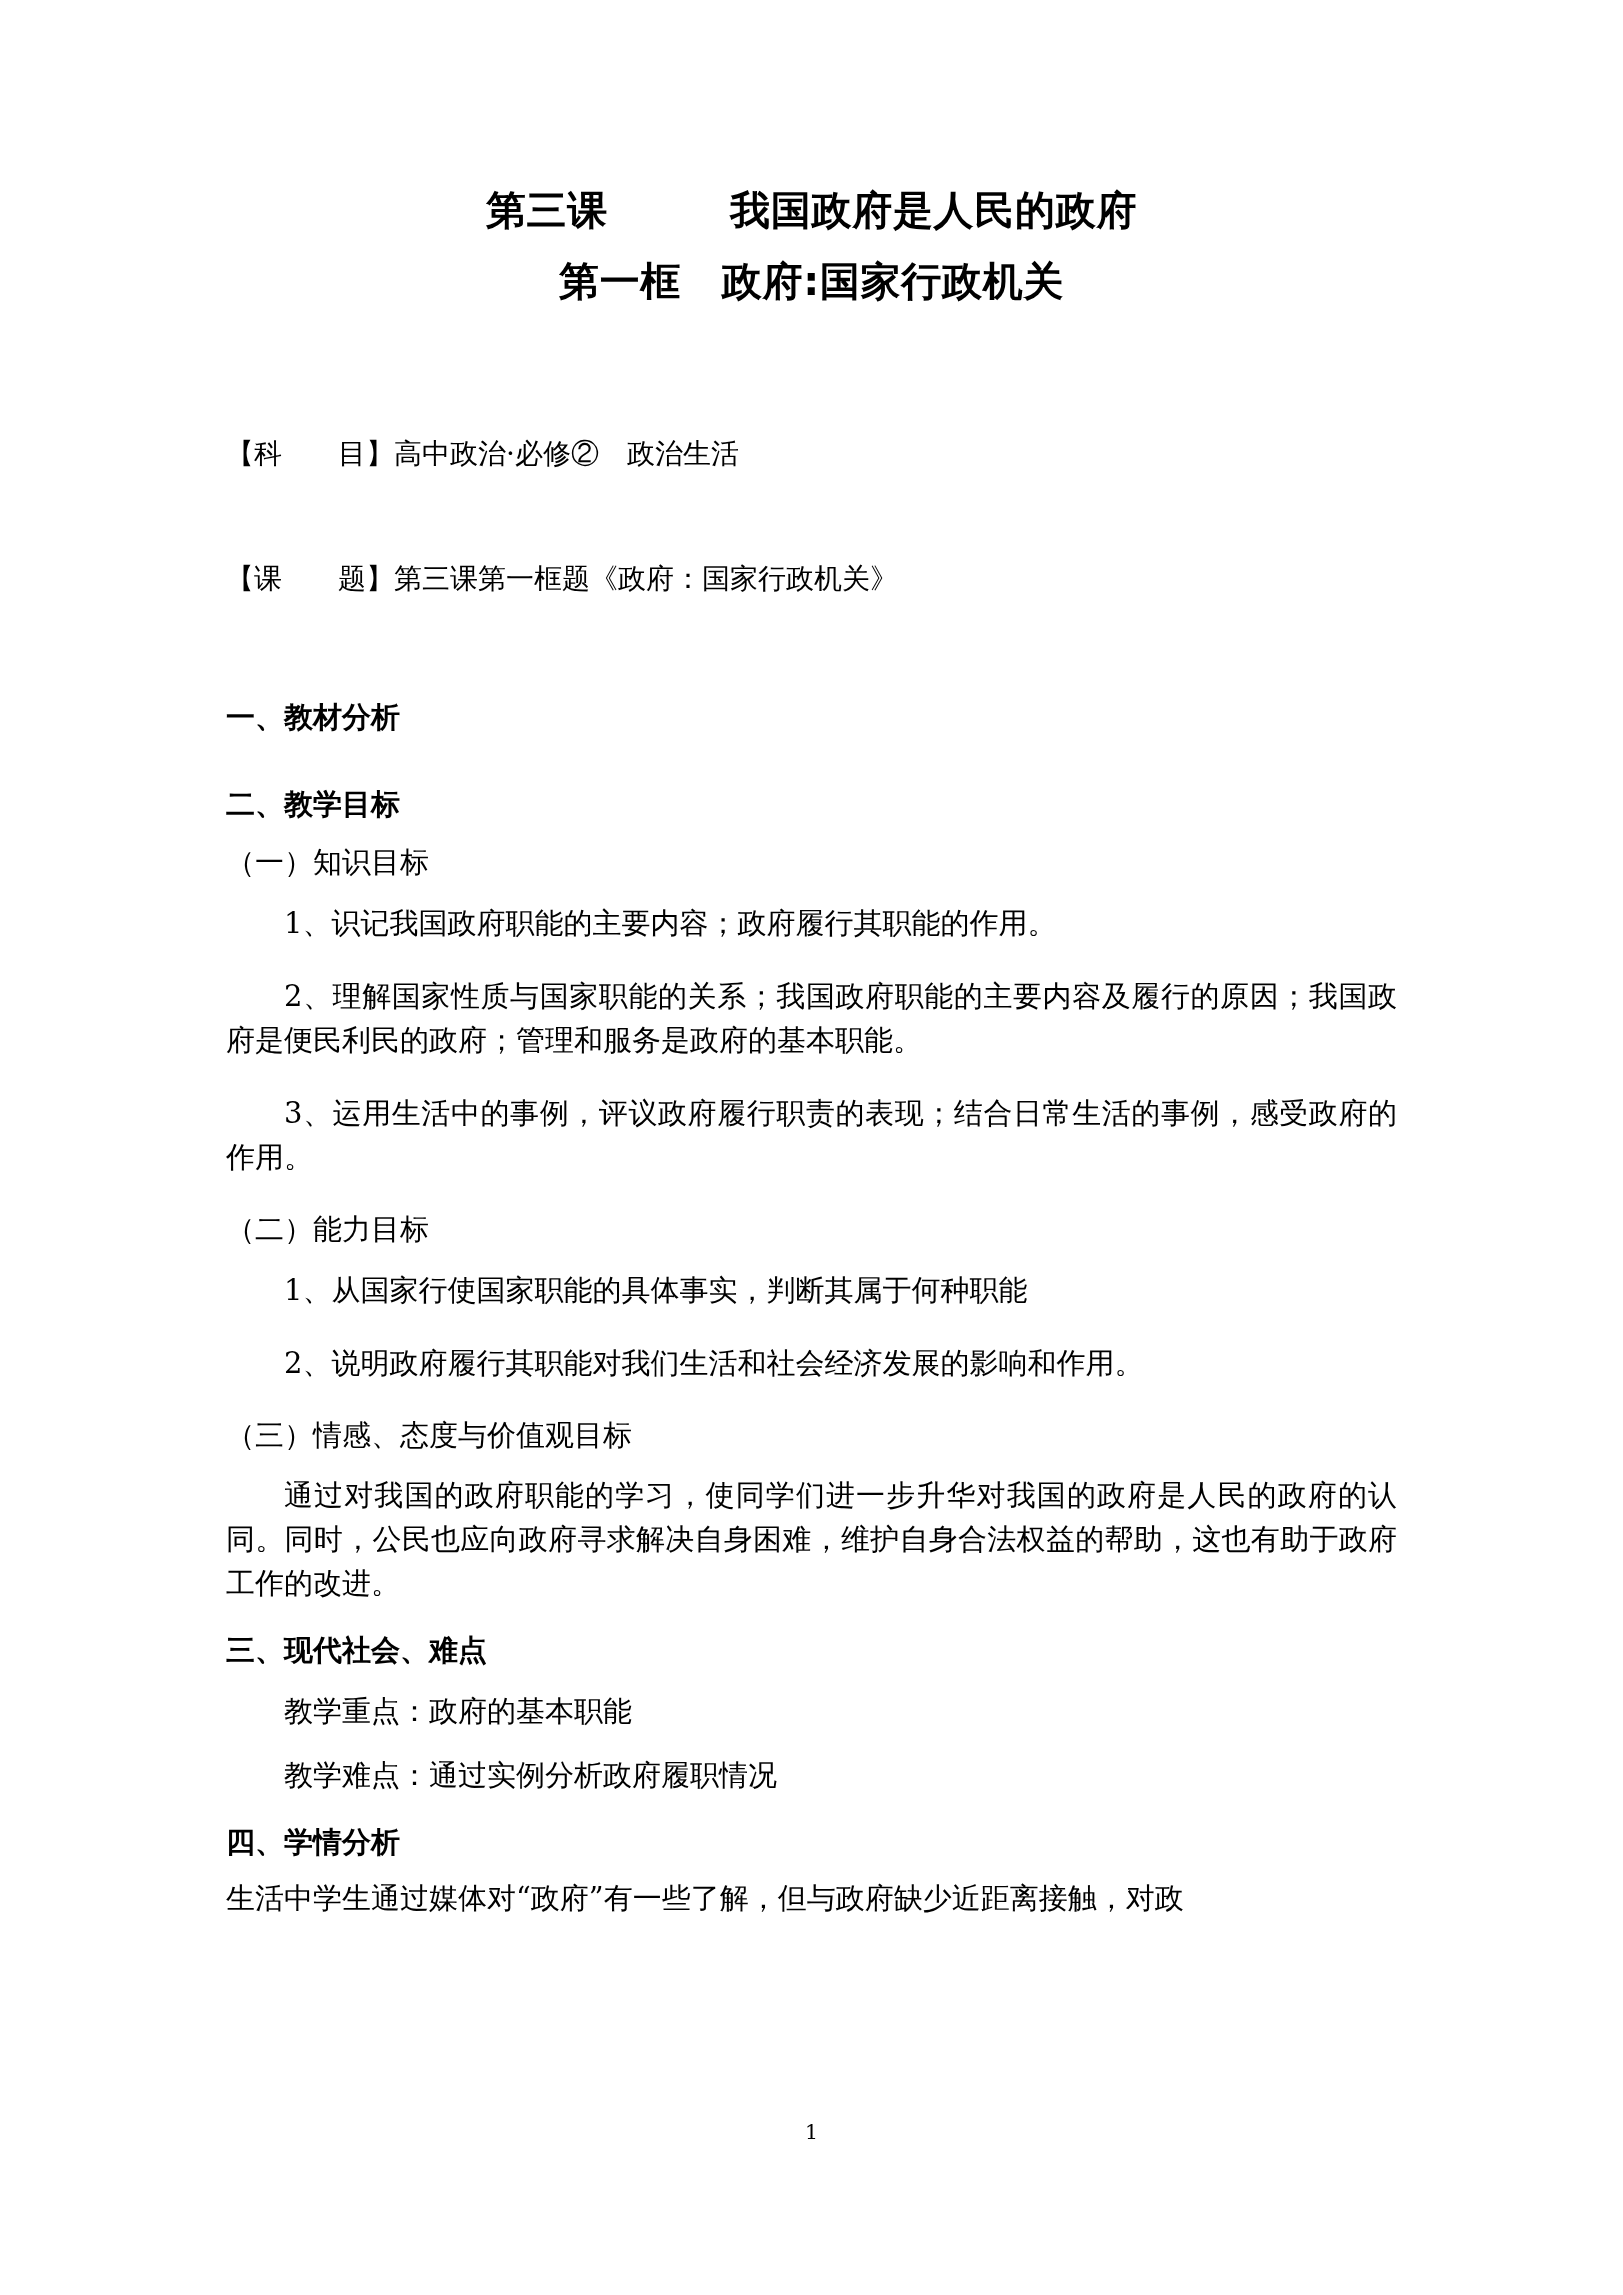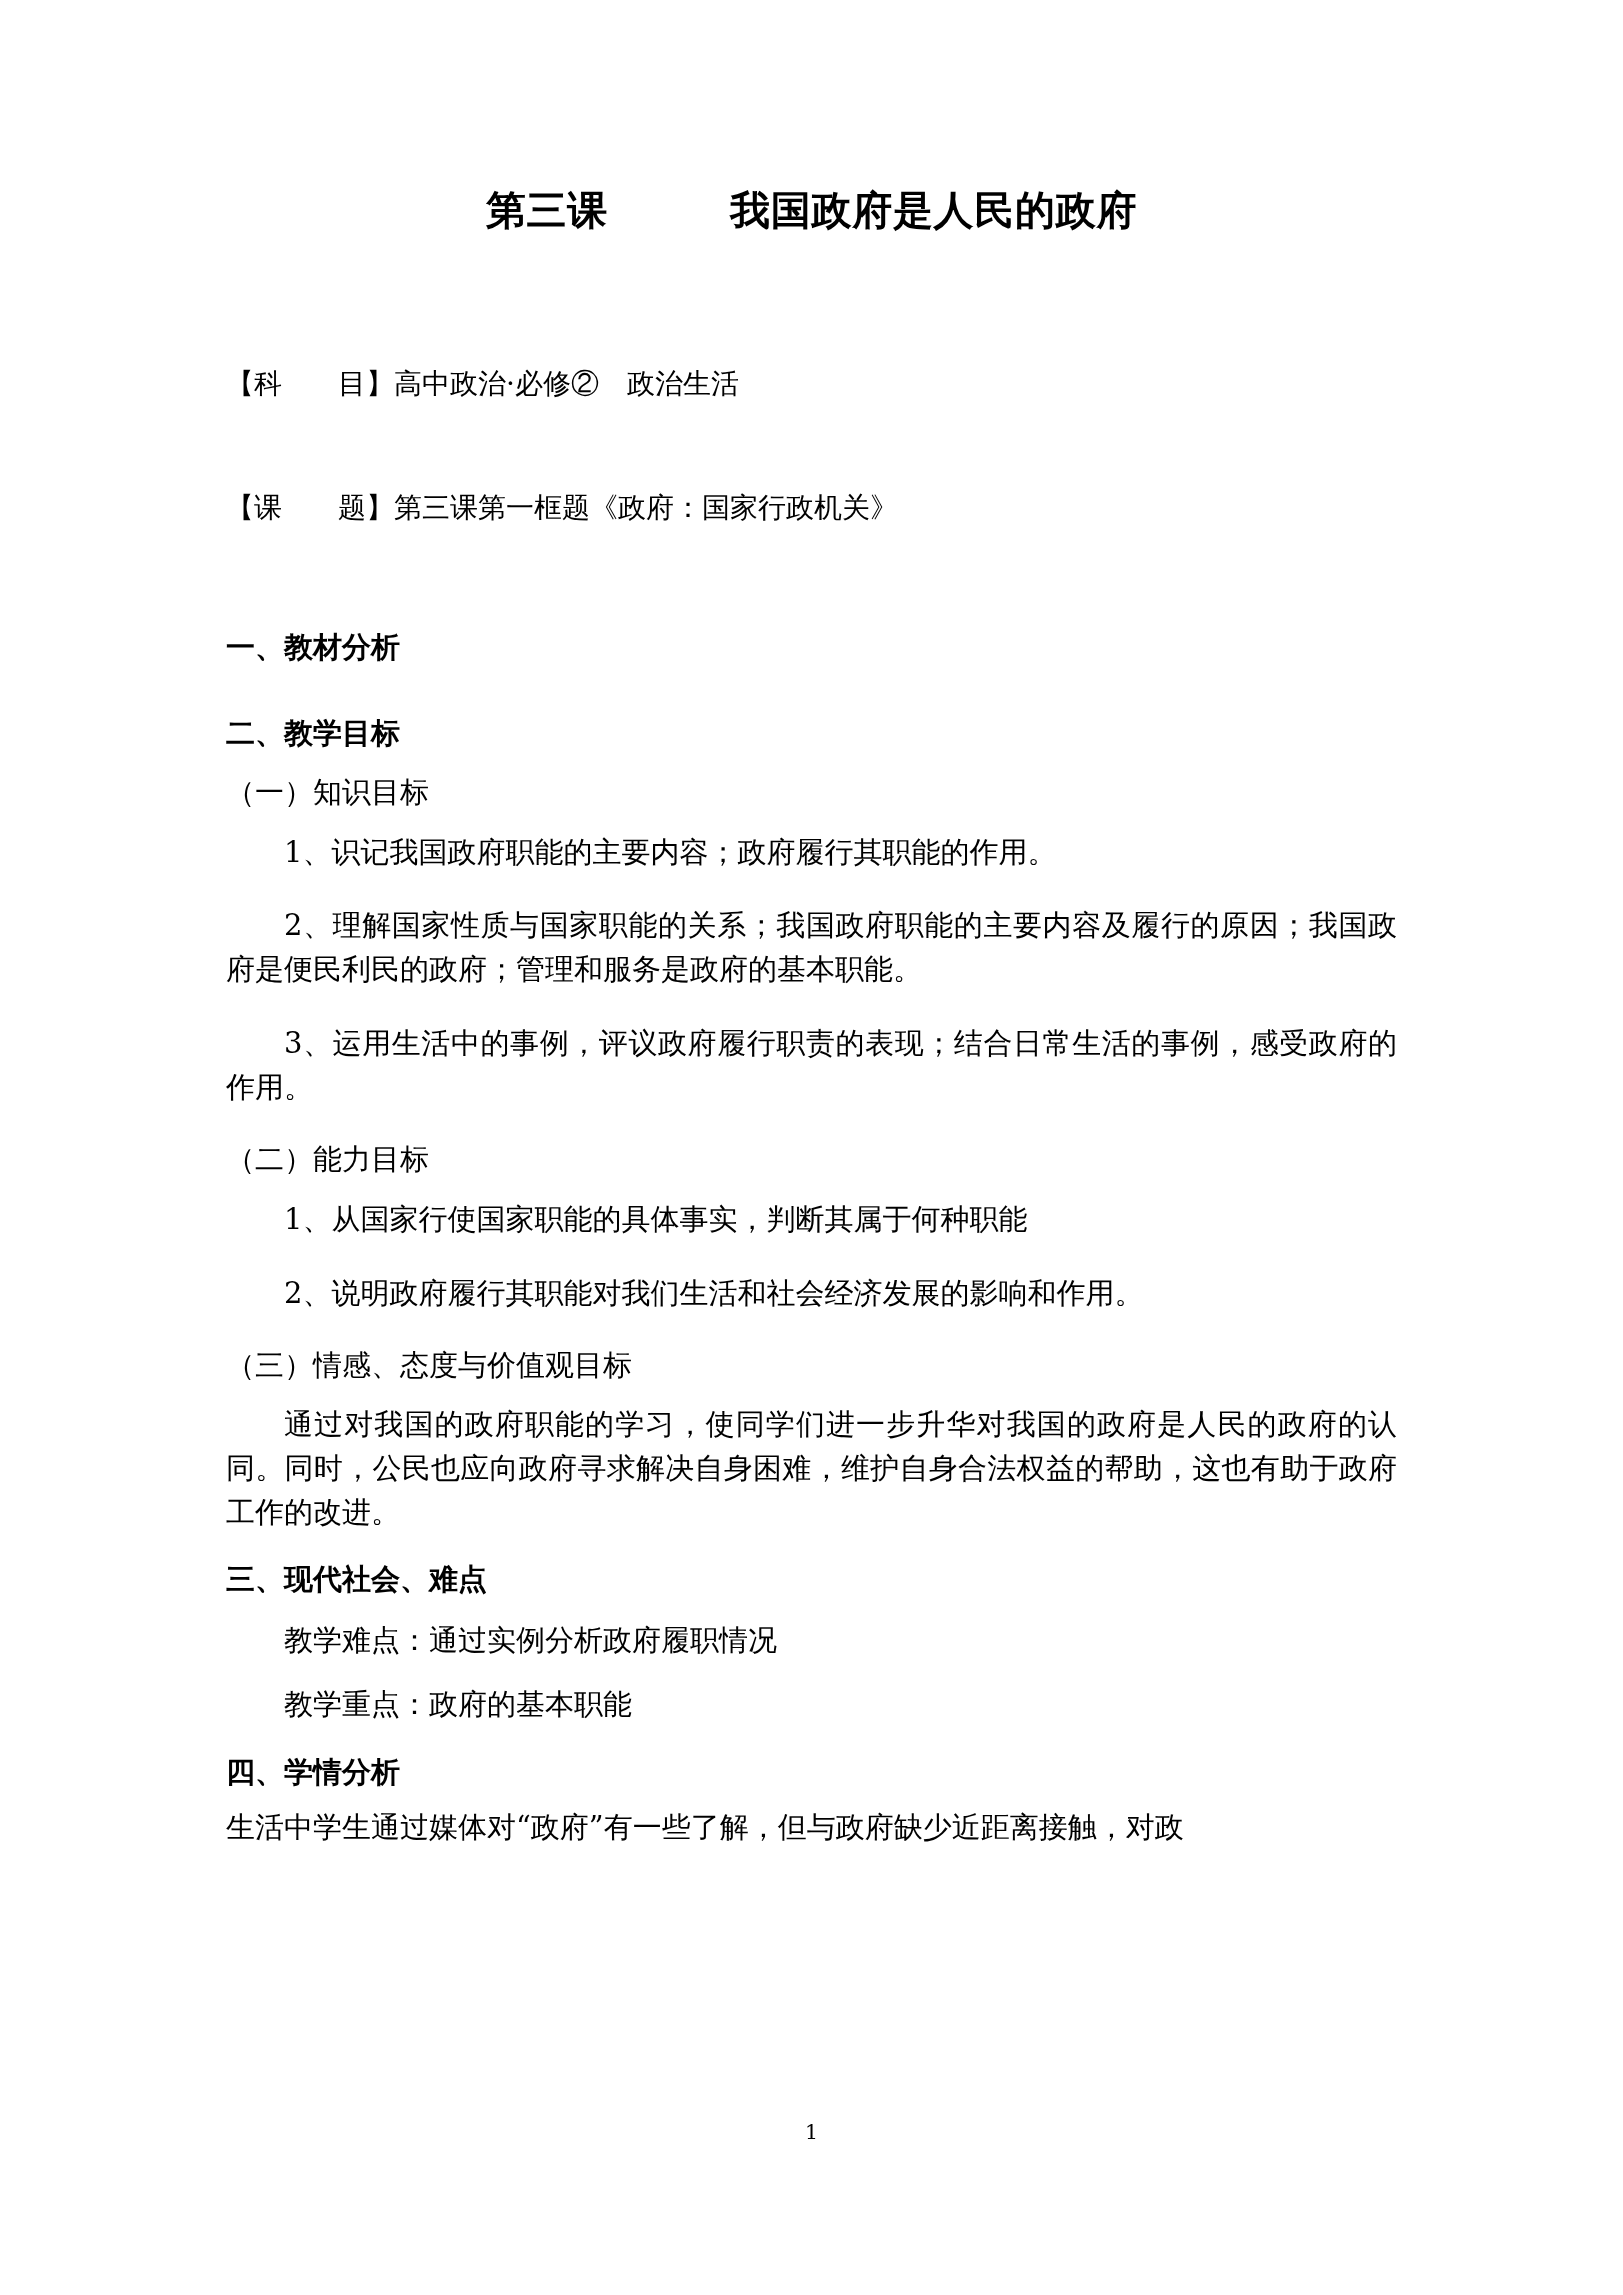--- a/index.html
+++ b/index.html
@@ -120,20 +120,21 @@
   }
 </style>
 </head>
 <body>
 
 <div class="page">
   <div class="content">
 
     <div class="doc-title title-1">第三课　　　我国政府是人民的政府</div>
 
+    <div class="doc-title title-2">第一框　政府:国家行政机关</div>
 
     <div class="meta-block">
       <div>【科　　目】高中政治·必修②　政治生活</div>
       <div>【课　　题】第三课第一框题《政府：国家行政机关》</div>
     </div>
 
     <div class="section-heading" style="margin-top:17px">一、教材分析</div>
 
     <div class="section-heading" style="margin-top:49px">二、教学目标</div>
 
@@ -143,22 +144,22 @@
     <p class="list-item">3、运用生活中的事例，评议政府履行职责的表现；结合日常生活的事例，感受政府的作用。</p>
 
     <div class="sub-heading">（二）能力目标</div>
     <p class="list-item">1、从国家行使国家职能的具体事实，判断其属于何种职能</p>
     <p class="list-item">2、说明政府履行其职能对我们生活和社会经济发展的影响和作用。</p>
 
     <div class="sub-heading">（三）情感、态度与价值观目标</div>
     <p class="body-para indent-2 para-gap">通过对我国的政府职能的学习，使同学们进一步升华对我国的政府是人民的政府的认同。同时，公民也应向政府寻求解决自身困难，维护自身合法权益的帮助，这也有助于政府工作的改进。</p>
 
     <div class="section-heading" style="margin-top:27px">三、现代社会、难点</div>
+    <div class="detail-line">教学重点：政府的基本职能</div>
     <div class="detail-line">教学难点：通过实例分析政府履职情况</div>
-    <div class="detail-line">教学重点：政府的基本职能</div>
 
     <div class="section-heading" style="margin-top:27px">四、学情分析</div>
     <p class="body-para" style="margin-top:13.6px">生活中学生通过媒体对“政府”有一些了解，但与政府缺少近距离接触，对政</p>
 
   </div>
 
   <div class="page-number">1</div>
 </div>
 
 

